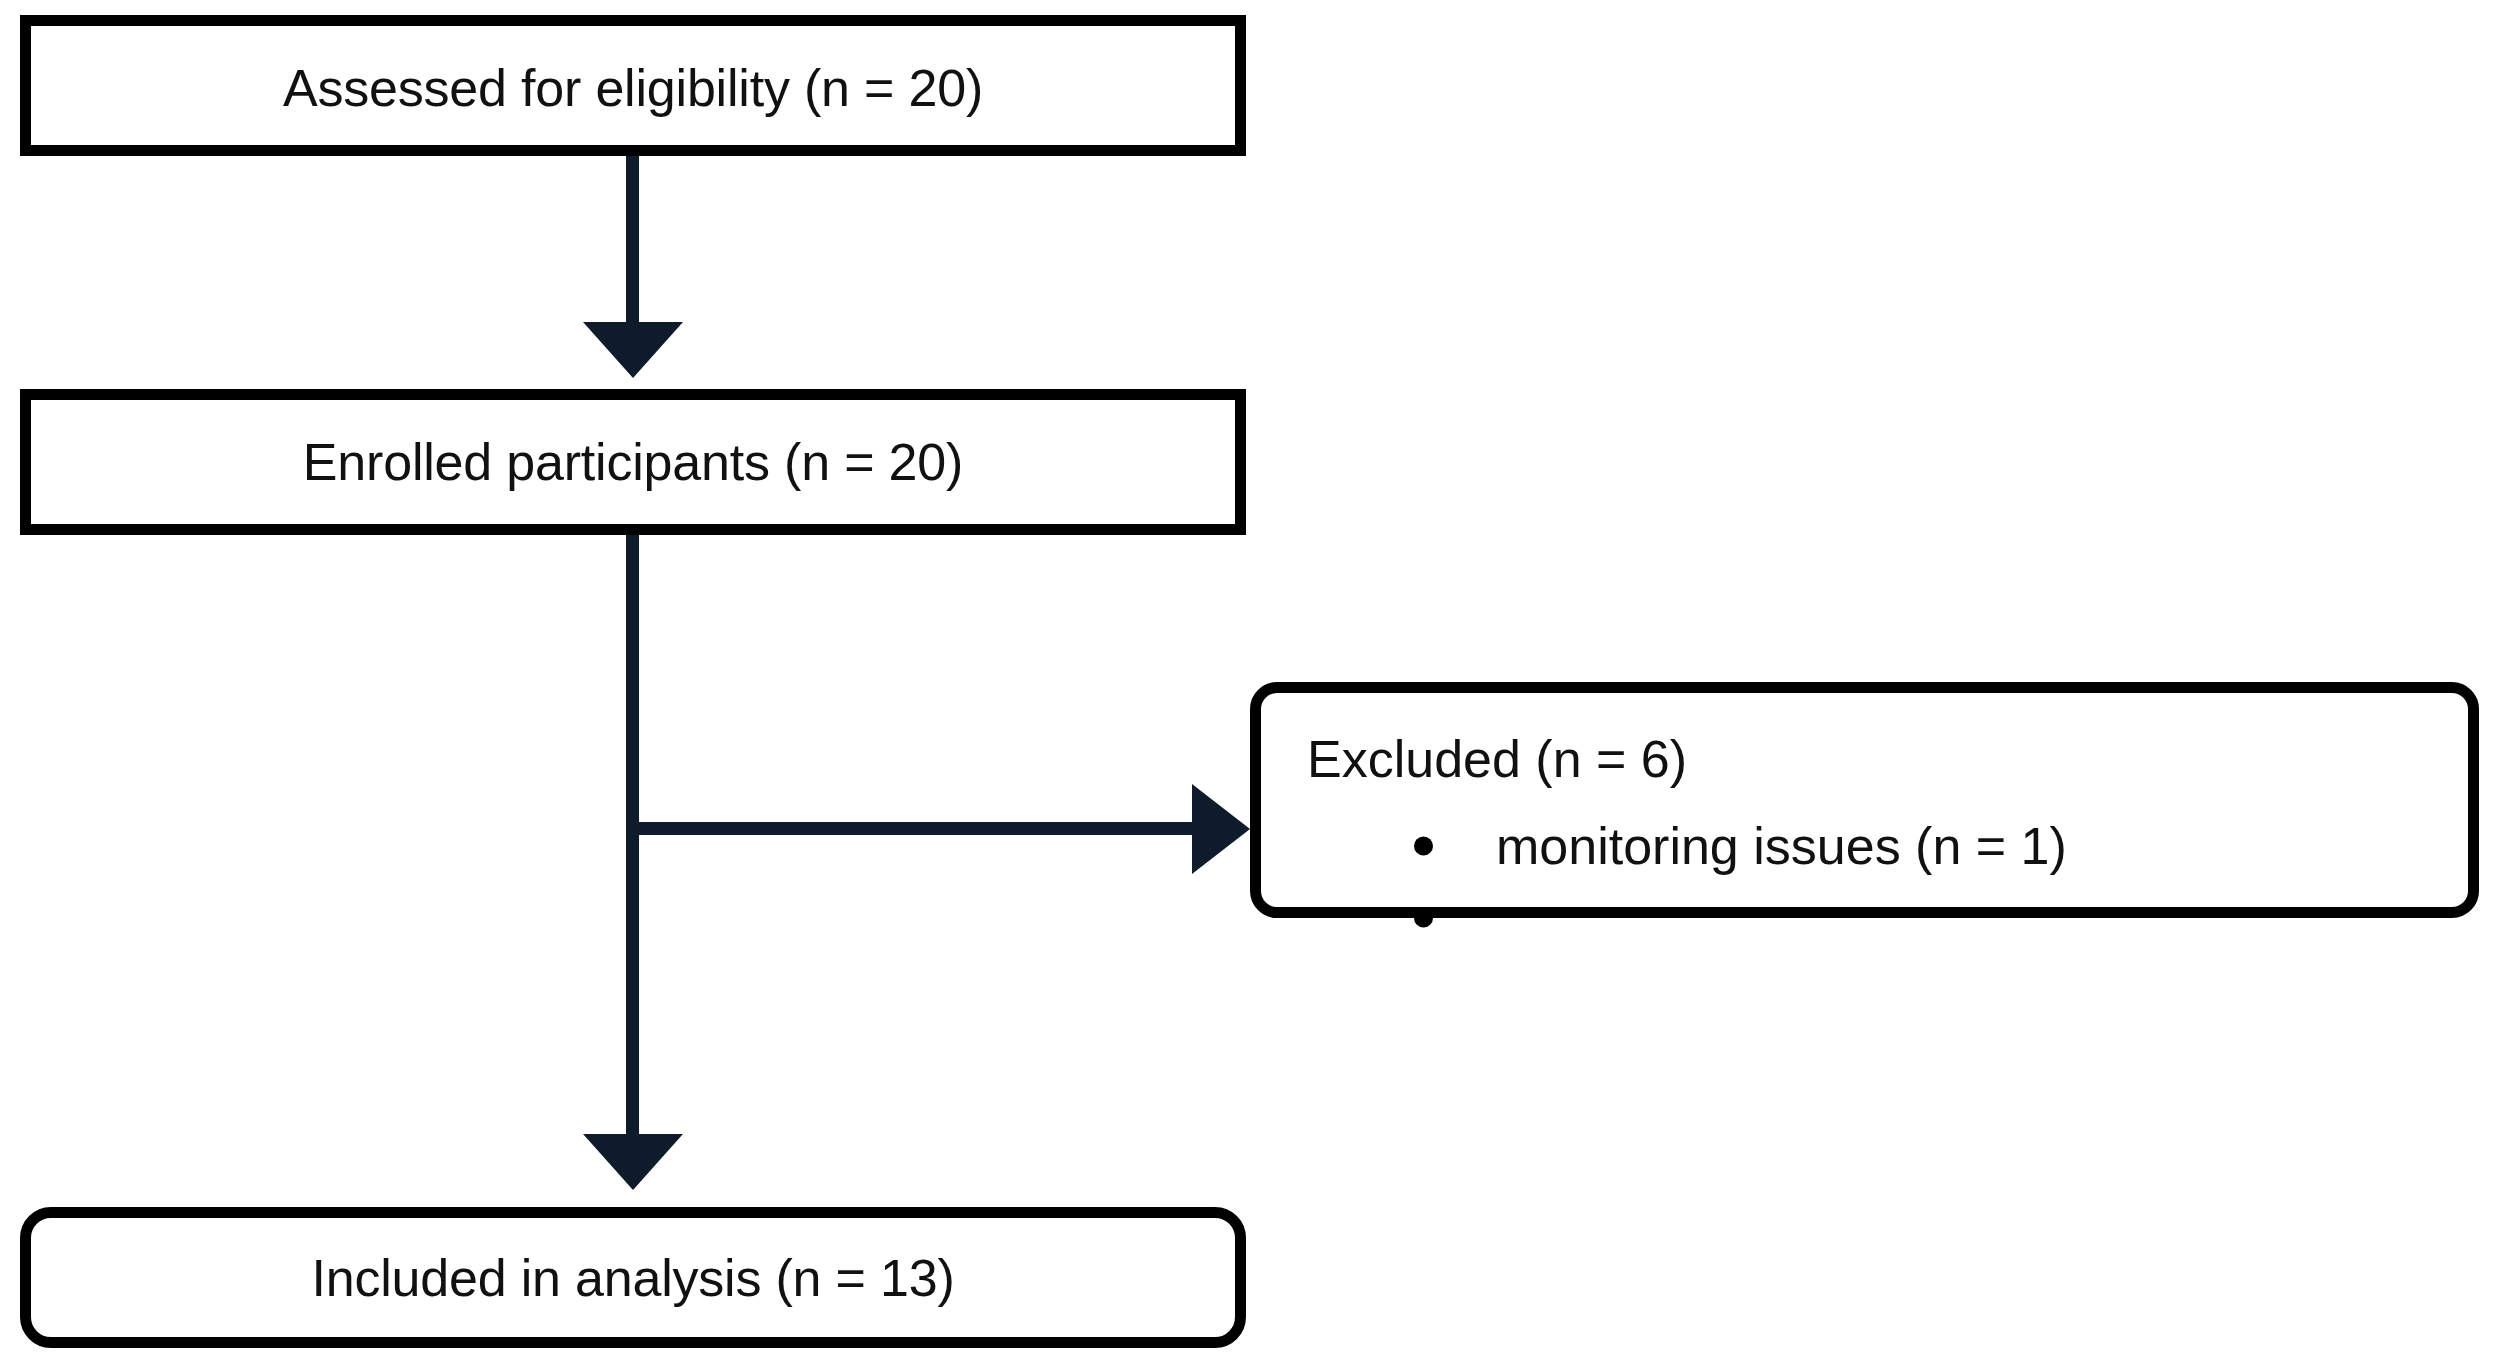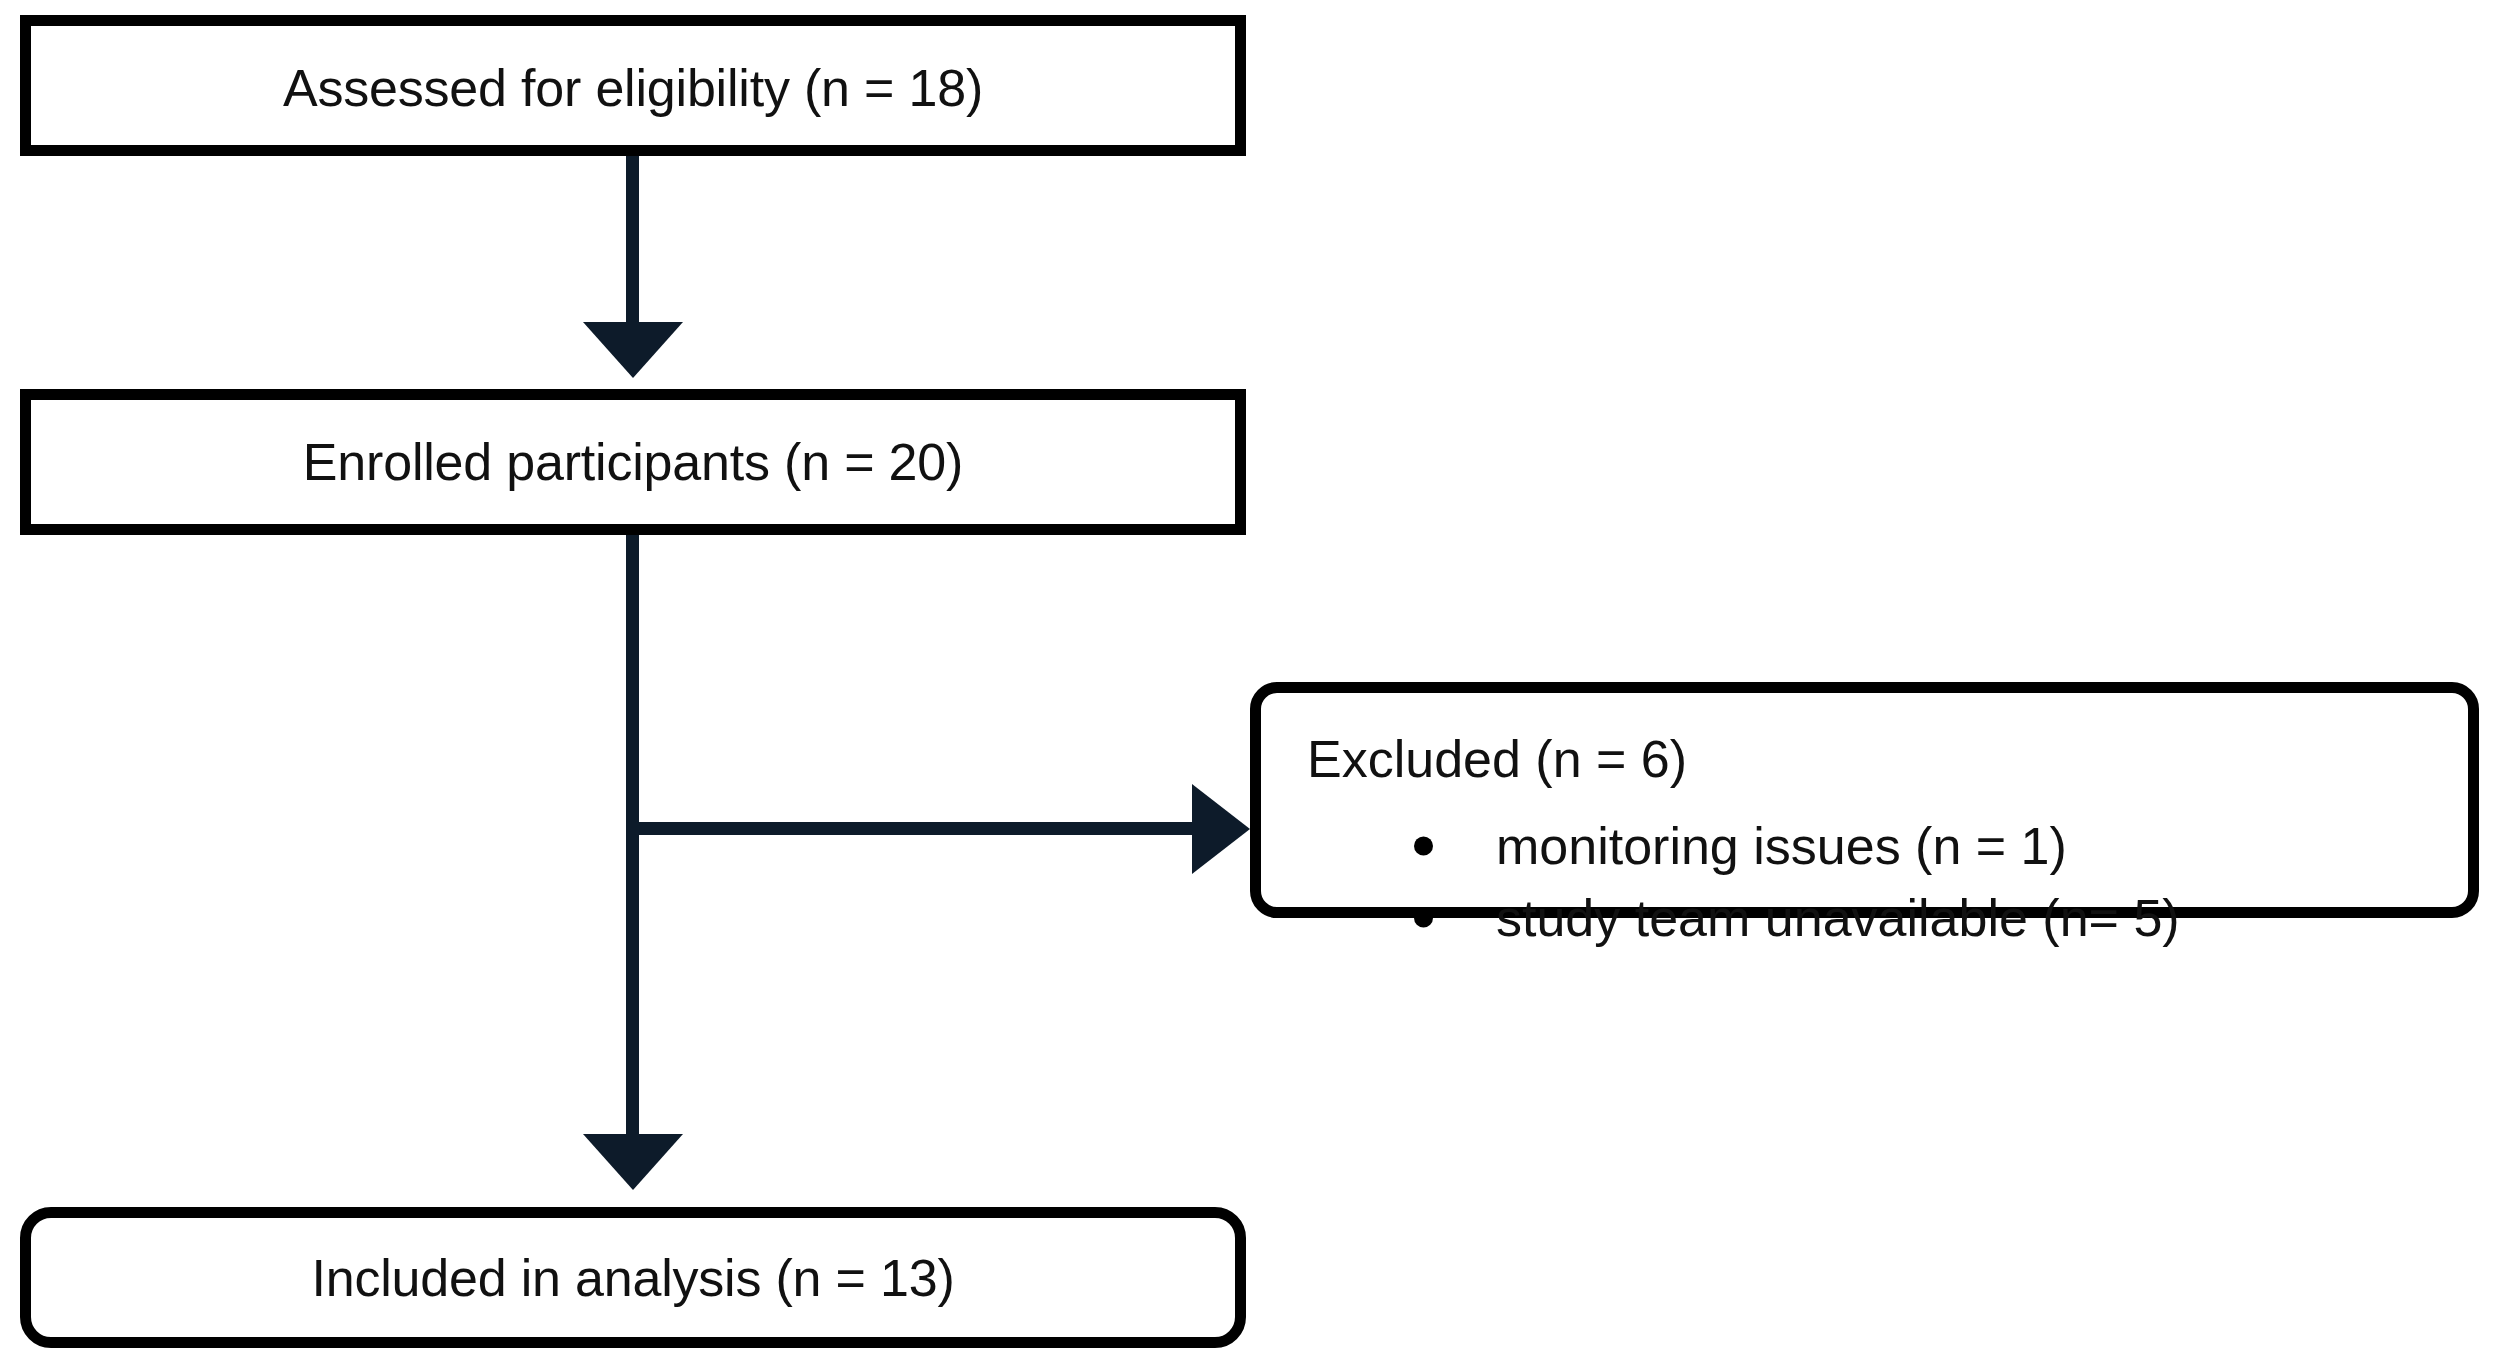--- a/index.html
+++ b/index.html
@@ -103,21 +103,21 @@
     border-bottom: 45px solid transparent;
     border-left: 58px solid #0d1b2a;
   }
 </style>
 </head>
 <body>
 
 <div id="canvas">
 
   <div class="node-box" style="left:20px; top:15px; width:1226px; height:141px;">
-    <div class="node-label centered" style="top:33px;">Assessed for eligibility (n = 18)</div>
+    <div class="node-label centered" style="top:33px;">Assessed for eligibility (n = 20)</div>
   </div>
 
   <div class="v-stem" style="left:626px; top:156px; height:170px;"></div>
   <div class="arrow-down" style="left:583px; top:322px;"></div>
 
   <div class="node-box" style="left:20px; top:389px; width:1226px; height:146px;">
     <div class="node-label centered" style="top:33px;">Enrolled participants (n = 20)</div>
   </div>
 
   <div class="v-stem" style="left:626px; top:535px; height:600px;"></div>
@@ -128,21 +128,20 @@
 
   <div class="node-box" style="left:1250px; top:682px; width:1229px; height:236px;border-radius:27px;">
     <div class="excl-title">Excluded (n = 6)</div>
     <ul class="excl-list">
       <li class="excl-item">
         <span class="excl-bullet"></span>
         <span>monitoring issues (n = 1)</span>
       </li>
       <li class="excl-item">
         <span class="excl-bullet"></span>
-        <span>study team unavailable (n= 5)</span>
       </li>
     </ul>
   </div>
 
   <div class="node-box" style="left:20px; top:1207px; width:1226px; height:141px;border-radius:31px;">
     <div class="node-label centered" style="top:31px;">Included in analysis (n = 13)</div>
   </div>
 
 </div>
 

